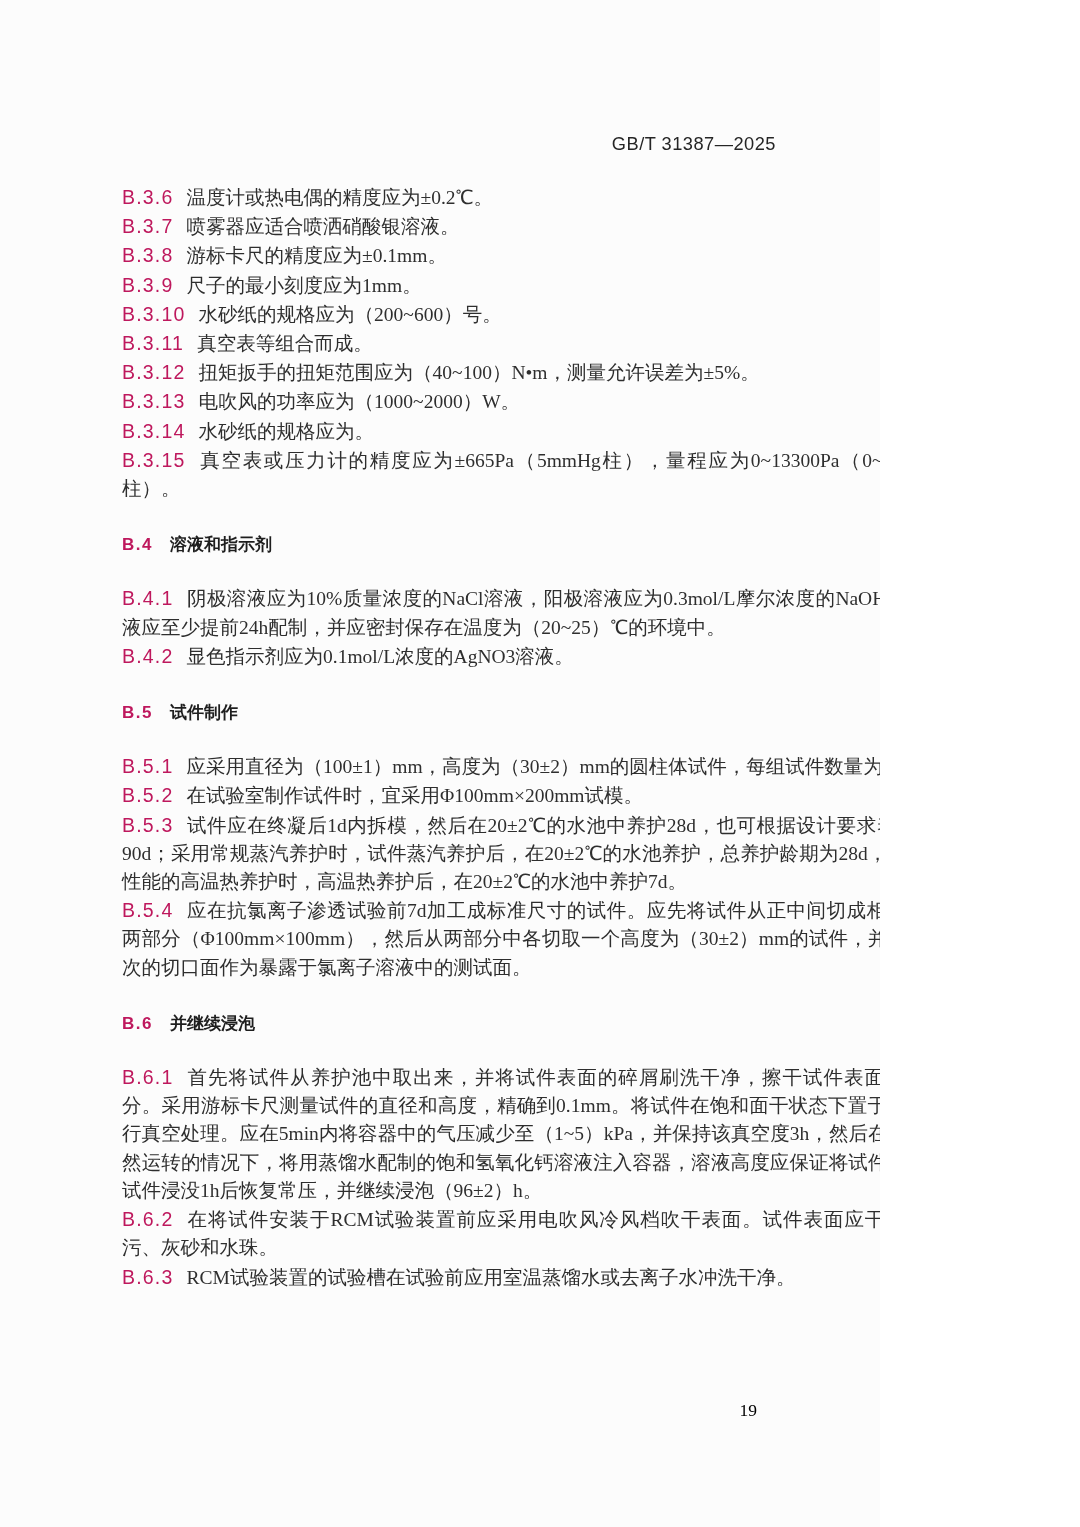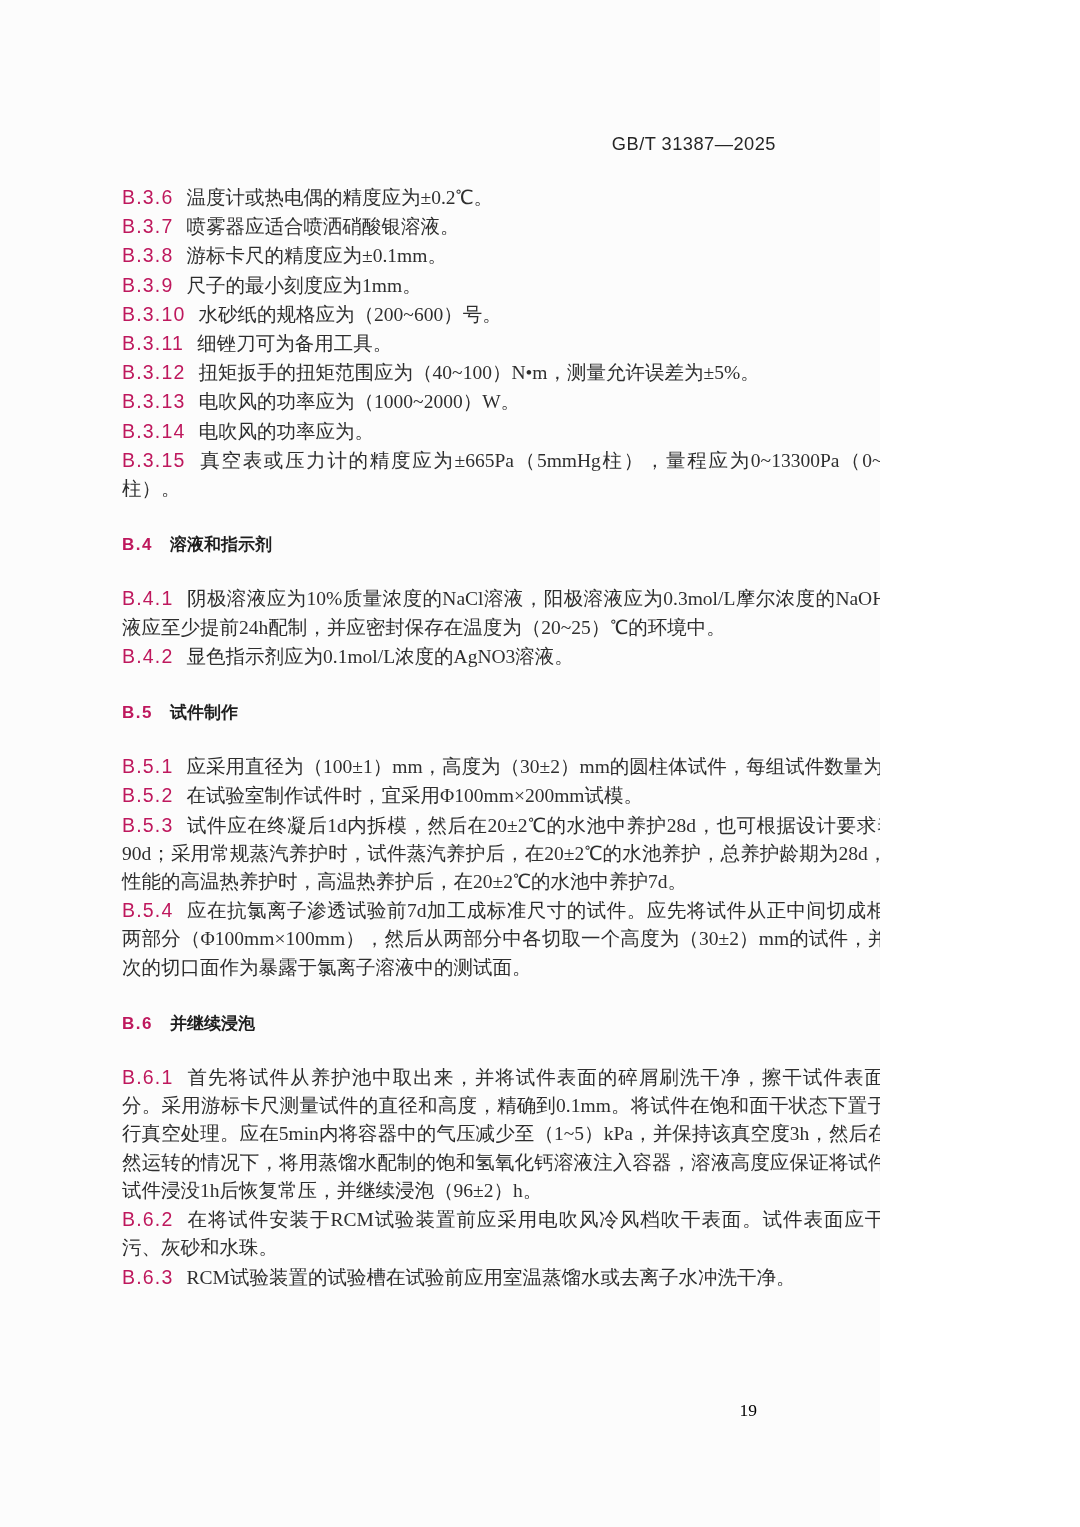--- a/index.html
+++ b/index.html
@@ -71,24 +71,24 @@
 
   <div class="doc-header">GB/T 31387—2025</div>
 
   <div class="content">
 
     <p class="clause"><span class="num">B.3.6</span><span class="txt">温度计或热电偶的精度应为±0.2℃。</span></p>
     <p class="clause"><span class="num">B.3.7</span><span class="txt">喷雾器应适合喷洒硝酸银溶液。</span></p>
     <p class="clause"><span class="num">B.3.8</span><span class="txt">游标卡尺的精度应为±0.1mm。</span></p>
     <p class="clause"><span class="num">B.3.9</span><span class="txt">尺子的最小刻度应为1mm。</span></p>
     <p class="clause"><span class="num">B.3.10</span><span class="txt">水砂纸的规格应为（200~600）号。</span></p>
-    <p class="clause"><span class="num">B.3.11</span><span class="txt">细锉刀可为备用工具。</span></p>
+    <p class="clause"><span class="num">B.3.11</span><span class="txt">真空表等组合而成。</span></p>
     <p class="clause"><span class="num">B.3.12</span><span class="txt">扭矩扳手的扭矩范围应为（40~100）N•m，测量允许误差为±5%。</span></p>
     <p class="clause"><span class="num">B.3.13</span><span class="txt">电吹风的功率应为（1000~2000）W。</span></p>
-    <p class="clause"><span class="num">B.3.14</span><span class="txt">电吹风的功率应为。</span></p>
+    <p class="clause"><span class="num">B.3.14</span><span class="txt">水砂纸的规格应为。</span></p>
     <p class="clause"><span class="num">B.3.15</span><span class="txt">真空表或压力计的精度应为±665Pa（5mmHg柱），量程应为0~13300Pa（0~100mmHg柱）。</span></p>
 
     <h2 class="heading"><span class="num">B.4</span><span>溶液和指示剂</span></h2>
     <p class="clause"><span class="num">B.4.1</span><span class="txt">阴极溶液应为10%质量浓度的NaCl溶液，阳极溶液应为0.3mol/L摩尔浓度的NaOH溶液。溶液应至少提前24h配制，并应密封保存在温度为（20~25）℃的环境中。</span></p>
     <p class="clause"><span class="num">B.4.2</span><span class="txt">显色指示剂应为0.1mol/L浓度的AgNO3溶液。</span></p>
 
     <h2 class="heading"><span class="num">B.5</span><span>试件制作</span></h2>
     <p class="clause"><span class="num">B.5.1</span><span class="txt">应采用直径为（100±1）mm，高度为（30±2）mm的圆柱体试件，每组试件数量为3块。</span></p>
     <p class="clause"><span class="num">B.5.2</span><span class="txt">在试验室制作试件时，宜采用Φ100mm×200mm试模。</span></p>
     <p class="clause"><span class="num">B.5.3</span><span class="txt">试件应在终凝后1d内拆模，然后在20±2℃的水池中养护28d，也可根据设计要求养护56d或90d；采用常规蒸汽养护时，试件蒸汽养护后，在20±2℃的水池养护，总养护龄期为28d，采用改善性能的高温热养护时，高温热养护后，在20±2℃的水池中养护7d。</span></p>

